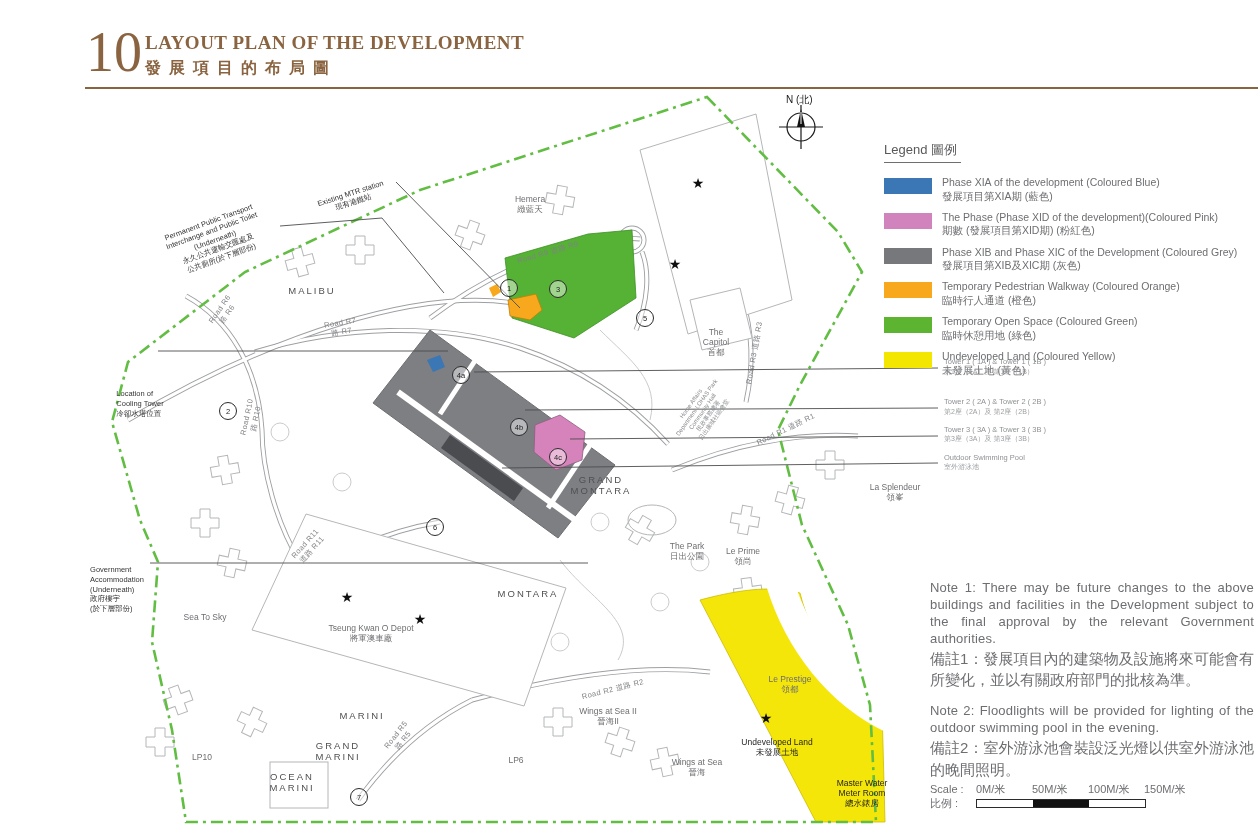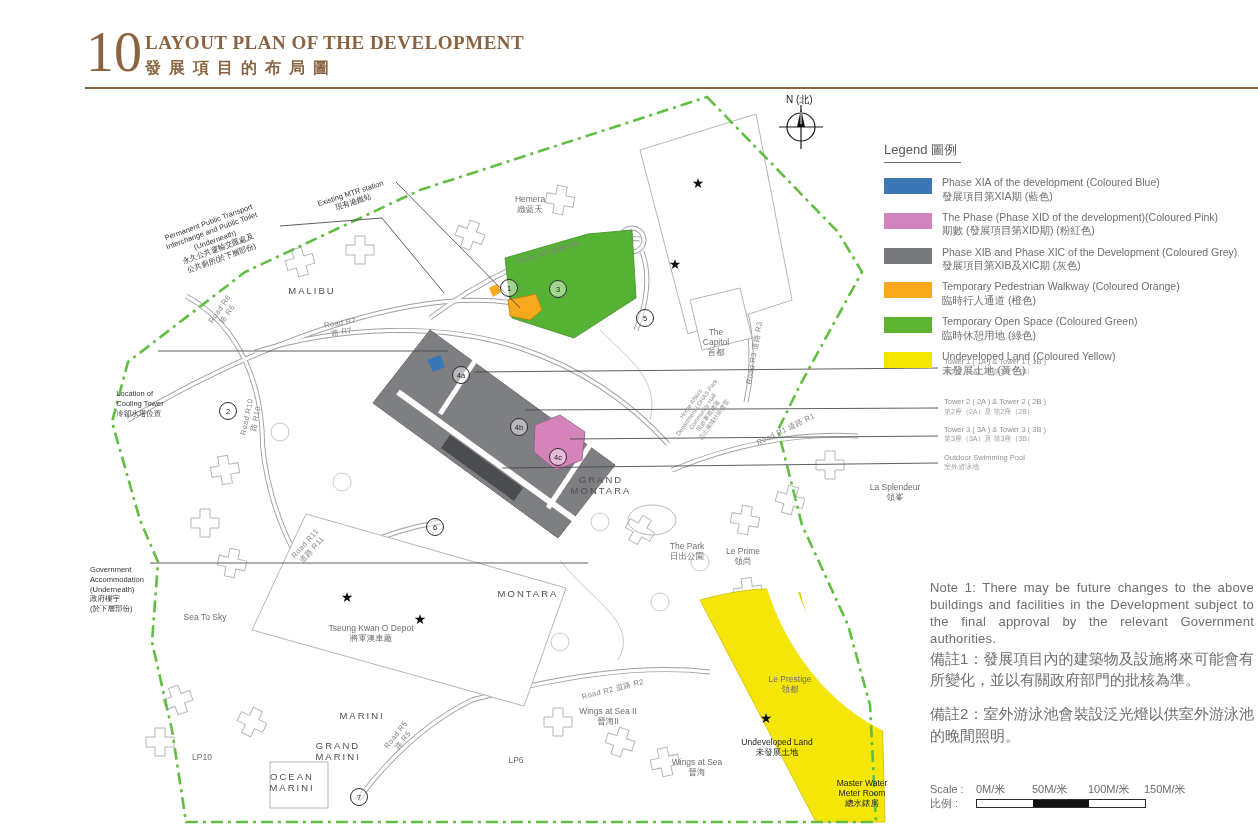--- a/index.html
+++ b/index.html
@@ -338,20 +338,21 @@
       <div class="tc-zh">室外游泳池</div>
     </div>
     </div>
 
   <div id="notes">
       <div class="note">
       <div class="note-en">Note 1: There may be future changes to the above buildings and facilities in the Development subject to the final approval by the relevant Government authorities.</div>
       <div class="note-zh">備註1：發展項目內的建築物及設施將來可能會有所變化，並以有關政府部門的批核為準。</div>
     </div>
       <div class="note">
+      <div class="note-en">Note 2: Floodlights will be provided for lighting of the outdoor swimming pool in the evening.</div>
       <div class="note-zh">備註2：室外游泳池會裝設泛光燈以供室外游泳池的晚間照明。</div>
     </div>
     </div>
 
   <div class="scale">
     <div class="scale-row">
       <span class="scale-lbl">Scale :</span>
       <span class="ticks" id="scale-ticks">
           <span class="tick" style="left: 0px;">0M/米</span>
           <span class="tick" style="left: 56px;">50M/米</span>

